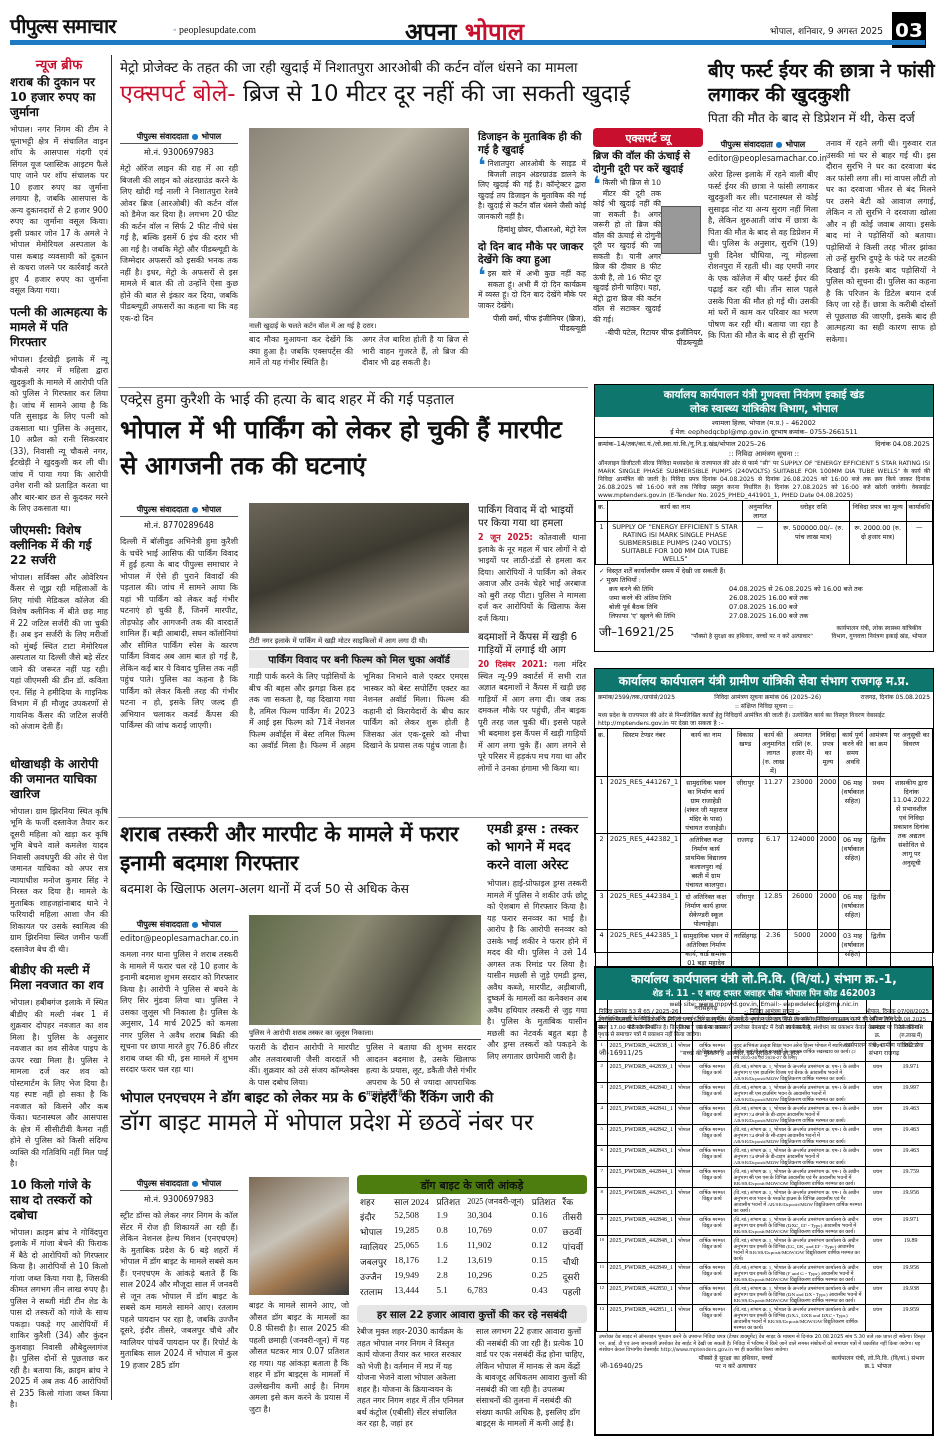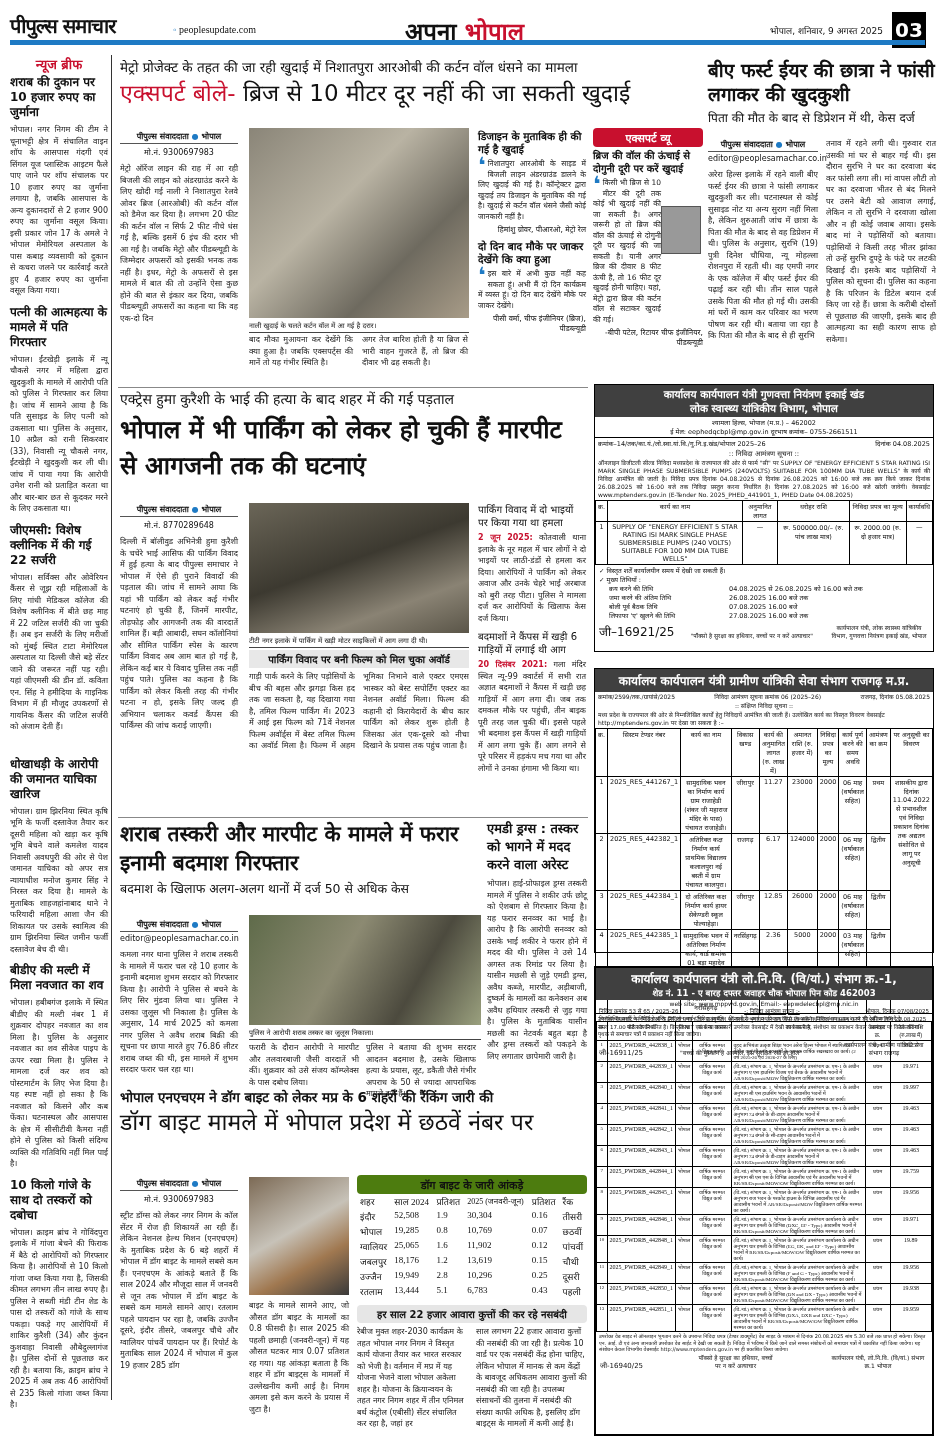--- a/index.html
+++ b/index.html
@@ -16,21 +16,21 @@
 .txt{font-size:8px;line-height:11.5px;text-align:justify;color:#222}
 .head-sm{font-weight:bold;font-size:12px;line-height:15px}
 .col-left{left:10px;top:55px;width:98px}
 .vr{background:#333;width:1px}
 .byline{font-size:8px;font-weight:bold;border-bottom:1px solid #555;padding-bottom:2px;margin-bottom:2px;text-align:center}
 .byline .dot{color:#1e7ac4}
 .mob{font-size:8px;text-align:center;margin-bottom:6px}
 .photo{background:linear-gradient(135deg,#8a8578,#b9b3a3 40%,#6e6a5f 70%,#a89c88)}
 .caption{font-size:7px;border-bottom:1px solid #444;padding:2px 0}
 .box{border:1px solid #000}
-.adhead{background:#404040;color:#fff;text-align:center;font-weight:bold}
+.adhead{background:#0f766e;color:#fff;text-align:center;font-weight:bold}
 table{border-collapse:collapse;width:100%}
 td,th{border:1px solid #000;font-size:6.5px;padding:1px 2px;vertical-align:top;text-align:center;font-weight:normal}
 .dogtbl td{border:none;font-size:9px;padding:1px 3px;text-align:left;font-family:"Liberation Serif",serif}
 .expbadge{background:#c8102e;color:#fff;font-weight:bold;font-size:11px;text-align:center;border-radius:4px;padding:2px 0}
 .quote{color:#1e7ac4;font-size:22px;font-weight:bold;line-height:14px;float:left;margin-right:2px}
 </style>
 </head>
 <body>
 
 <div class="abs masthead">

